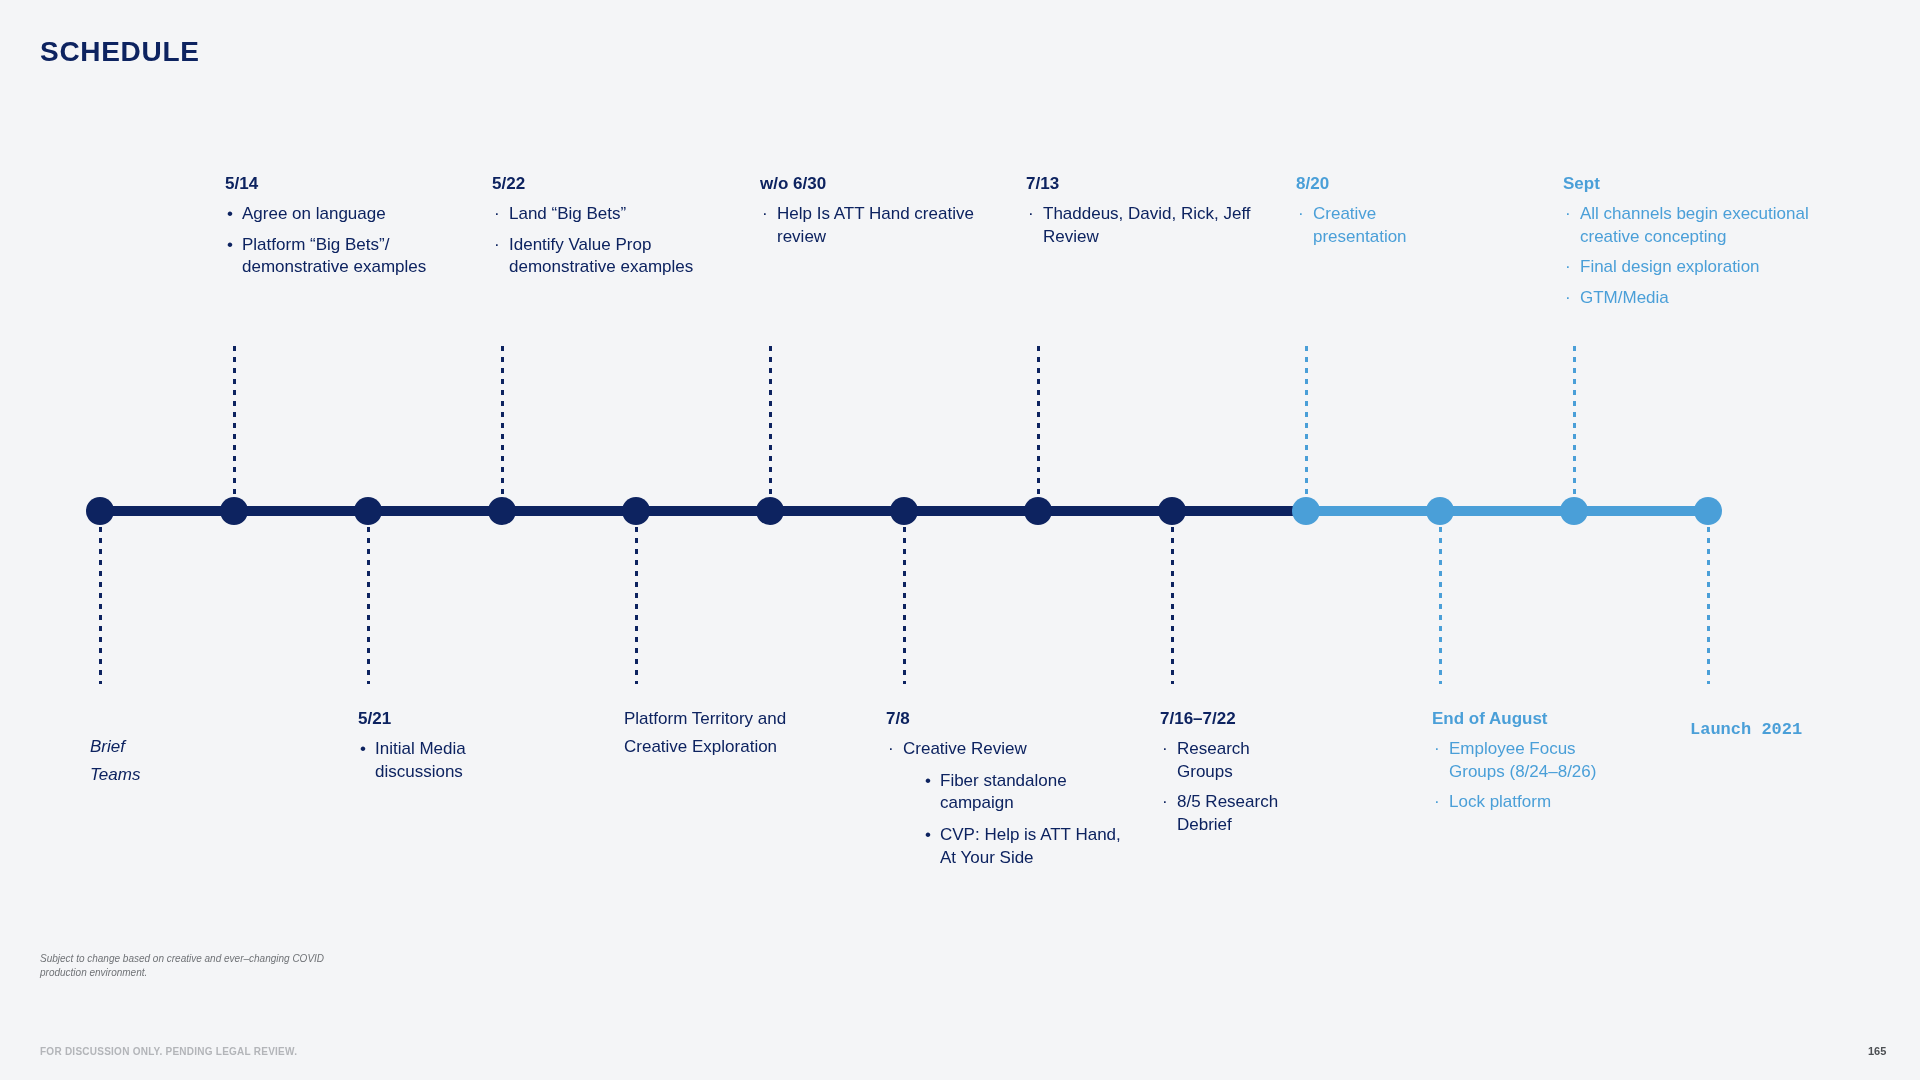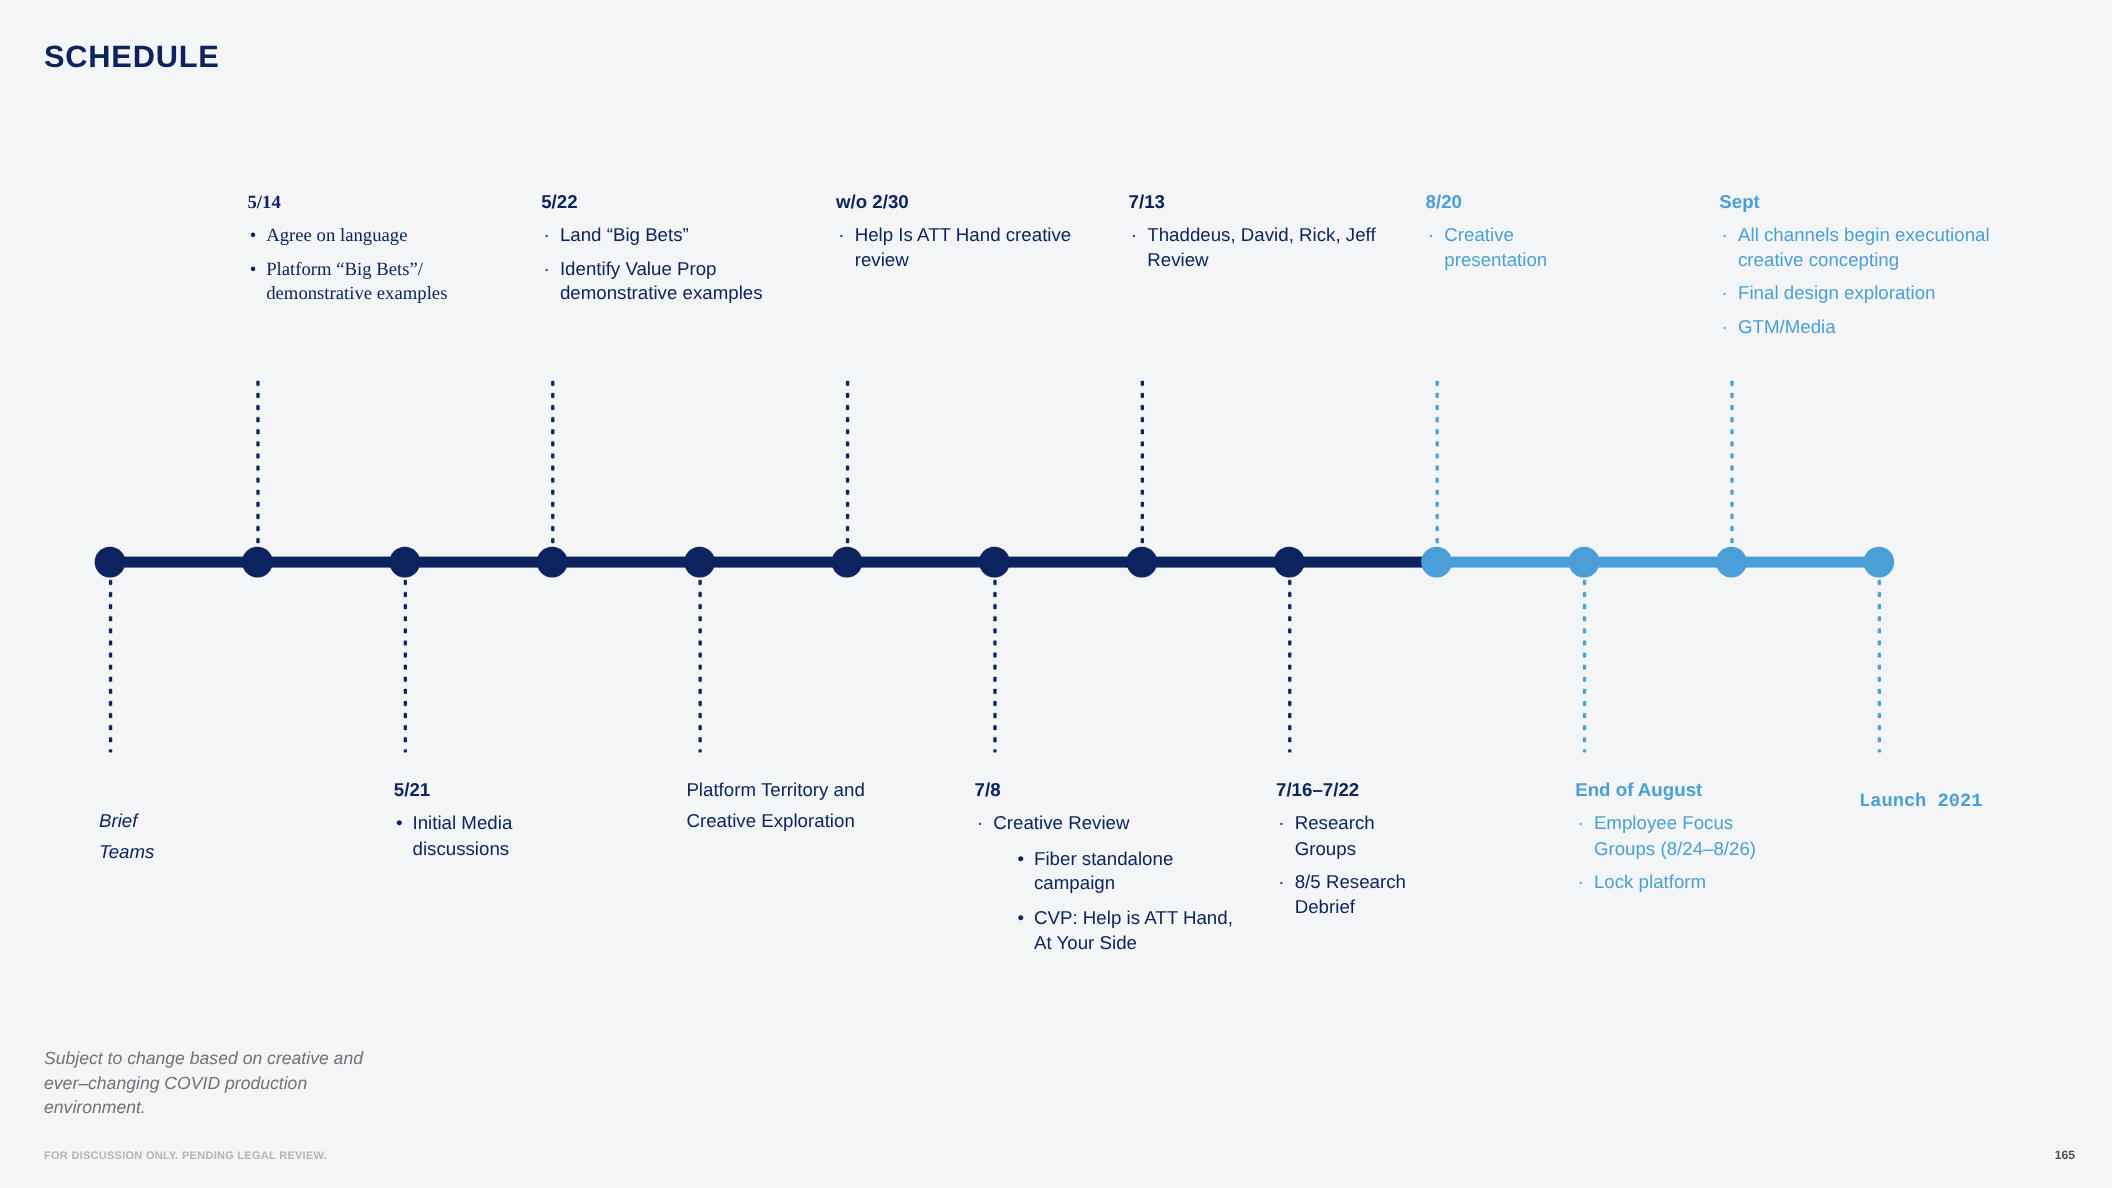--- a/index.html
+++ b/index.html
@@ -63,21 +63,21 @@
   }
   .group li ul{margin-top:9px;padding-left:20px;}
   .group li ul li{font-size:17px;margin-bottom:9px;}
   .group.dark{color:#0d2360;}
   .group.light{color:#4a9fd8;}
   .ital{}
 
   
   .footnote{
     position:absolute;left:40px;top:952px;
-    font-size:16px;font-style:italic;line-height:1.42;
+    font-size:10px;font-style:italic;line-height:1.42;
     color:#6f7276;width:330px;
   }
   .legal{
     position:absolute;left:40px;top:1046px;
     font-size:10px;font-weight:bold;letter-spacing:.25px;
     color:#b3b5b9;
   }
   .pagenum{
     position:absolute;left:1868px;top:1045px;
     font-size:11px;font-weight:bold;color:#4c4f53;
@@ -117,38 +117,38 @@
   <div class="connector light" style="left:1574px;top:343px; height:156px;"></div>
 
   <div class="connector dark" style="left:100px; top:524px; height:160px;"></div>
   <div class="connector dark" style="left:368px; top:524px; height:160px;"></div>
   <div class="connector dark" style="left:636px; top:524px; height:160px;"></div>
   <div class="connector dark" style="left:904px; top:524px; height:160px;"></div>
   <div class="connector dark" style="left:1172px;top:524px; height:160px;"></div>
   <div class="connector light" style="left:1440px;top:524px; height:160px;"></div>
   <div class="connector light" style="left:1708px;top:524px; height:160px;"></div>
 
-  <div class="group dark" style="left:225px;top:173px;width:245px;font-family:Liberation Serif, serif;">
+  <div class="group dark" style="left:225px;top:173px;width:245px;">
     <div class="g-head">5/14</div>
     <ul>
       <li><span class="bul">•</span><span>Agree on language</span></li>
       <li><span class="bul">•</span><span>Platform “Big Bets”/ demonstrative examples</span></li>
     </ul>
   </div>
 
   <div class="group dark" style="left:492px;top:173px;width:240px;">
     <div class="g-head">5/22</div>
     <ul>
       <li><span class="bul">·</span><span>Land “Big Bets”</span></li>
       <li><span class="bul">·</span><span>Identify Value Prop demonstrative examples</span></li>
     </ul>
   </div>
 
   <div class="group dark" style="left:760px;top:173px;width:220px;">
-    <div class="g-head">w/o 2/30</div>
+    <div class="g-head">w/o 6/30</div>
     <ul>
       <li><span class="bul">·</span><span class="ital">Help Is ATT Hand</span><span> creative review</span></li>
     </ul>
   </div>
 
   <div class="group dark" style="left:1026px;top:173px;width:245px;">
     <div class="g-head">7/13</div>
     <ul>
       <li><span class="bul">·</span><span>Thaddeus, David, Rick, Jeff Review</span></li>
     </ul>

